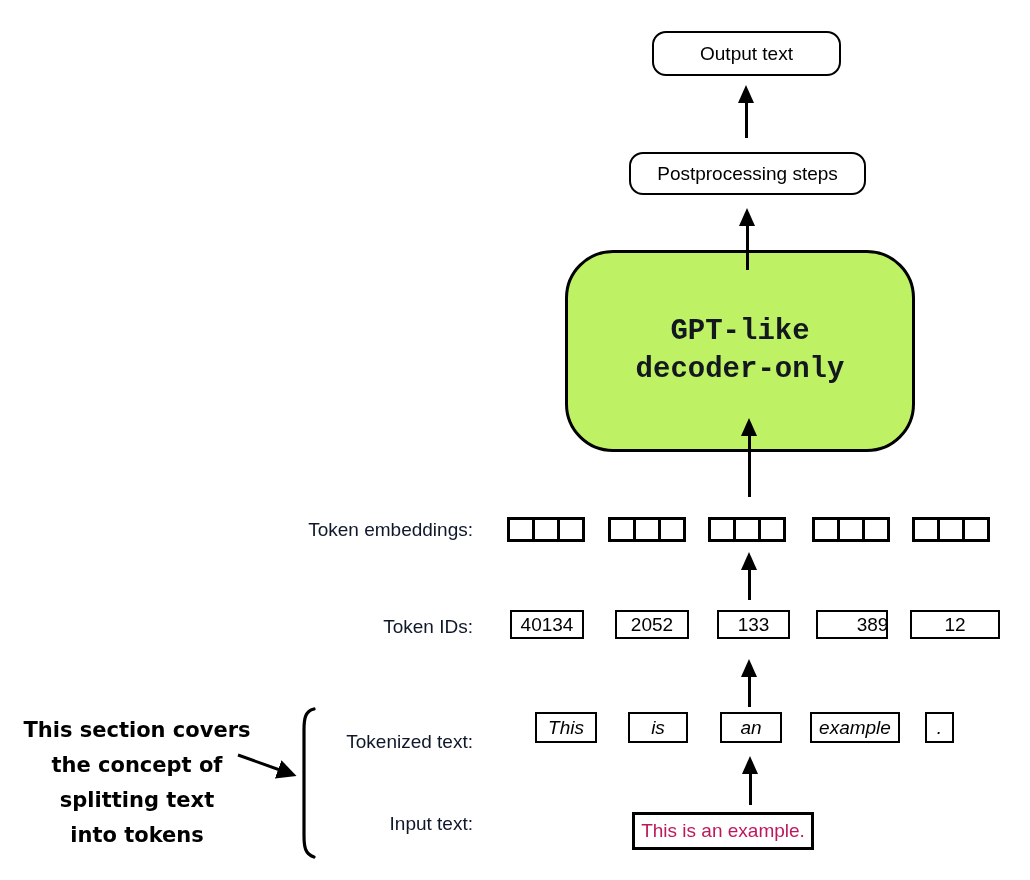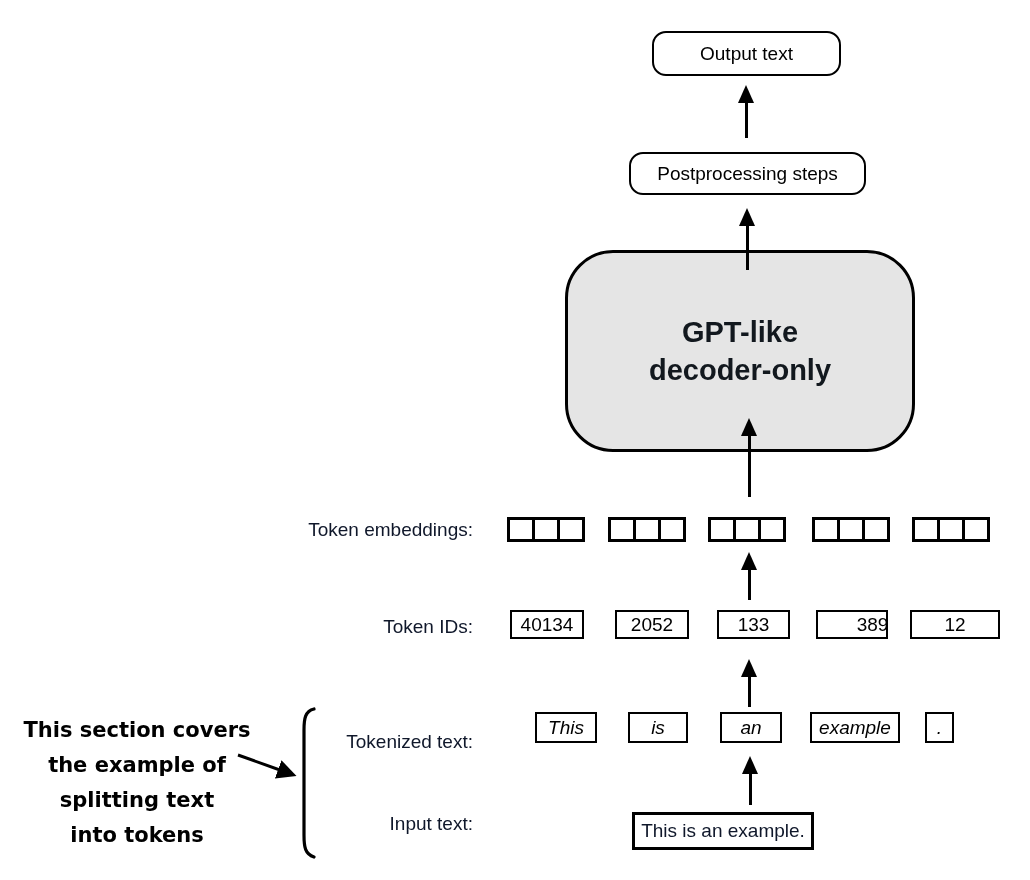--- a/index.html
+++ b/index.html
@@ -51,21 +51,21 @@
   
   .tokbox {
     position:absolute; top:712px; height:31px; border:2px solid #000;
     background:#fff; display:flex; align-items:center; justify-content:center;
     font-size:19px; font-style:italic; color:#000;
   }
   
   .inputbox {
     position:absolute; left:632px; top:812px; width:182px; height:38px;
     border:3px solid #000; background:#fff; display:flex; align-items:center;
-    justify-content:center; font-size:19px; color:#0f172a;
+    justify-content:center; font-size:19px; color:#be185d;
   }
   
   .annotation {
     position:absolute; left:18px; top:694px; width:238px; text-align:center;
     font-family:"DejaVu Sans", sans-serif; font-weight:bold; font-size:21px;
     line-height:35px; color:#000;margin-top:19px;
   }
   .overlay { position:absolute; }
 </style>
 </head>
@@ -84,21 +84,21 @@
 
   <div class="node node--post">
     <span>Postprocessing steps</span>
   </div>
 
   <div class="arrow" style="left:739px; top:208px; height:62px;">
     <div class="head"></div>
     <div class="shaft"></div>
   </div>
 
-  <div class="node node--transformer" style="background: #e5e5e5;">
+  <div class="node node--transformer" style="background: #bef264; font-family: Liberation Mono, monospace;">
     <span>GPT-like</span>
     <span>decoder-only</span>
   </div>
 
   <div class="arrow" style="left:741px; top:418px; height:79px;">
     <div class="head"></div>
     <div class="shaft"></div>
   </div>
 
   <div class="row-label" style="top:519px;">Token embeddings:</div>
@@ -156,21 +156,21 @@
   <div class="arrow" style="left:742px; top:756px; height:49px;">
     <div class="head"></div>
     <div class="shaft"></div>
   </div>
 
   <div class="row-label" style="top:813px;">Input text:</div>
   <div class="inputbox">This is an example.</div>
 
   <div class="annotation">
     <div>This section covers</div>
-    <div>the example of</div>
+    <div>the concept of</div>
     <div>splitting text</div>
     <div>into tokens</div>
   </div>
 
   <svg class="overlay" style="left:225px; top:740px;" width="85" height="55">
     <defs>
       <marker id="ah" viewBox="0 0 10 10" refX="7" refY="5" markerWidth="6.5" markerHeight="6.5" orient="auto">
         <path d="M0,0 L10,5 L0,10 z" fill="#000"></path>
       </marker>
     </defs>

